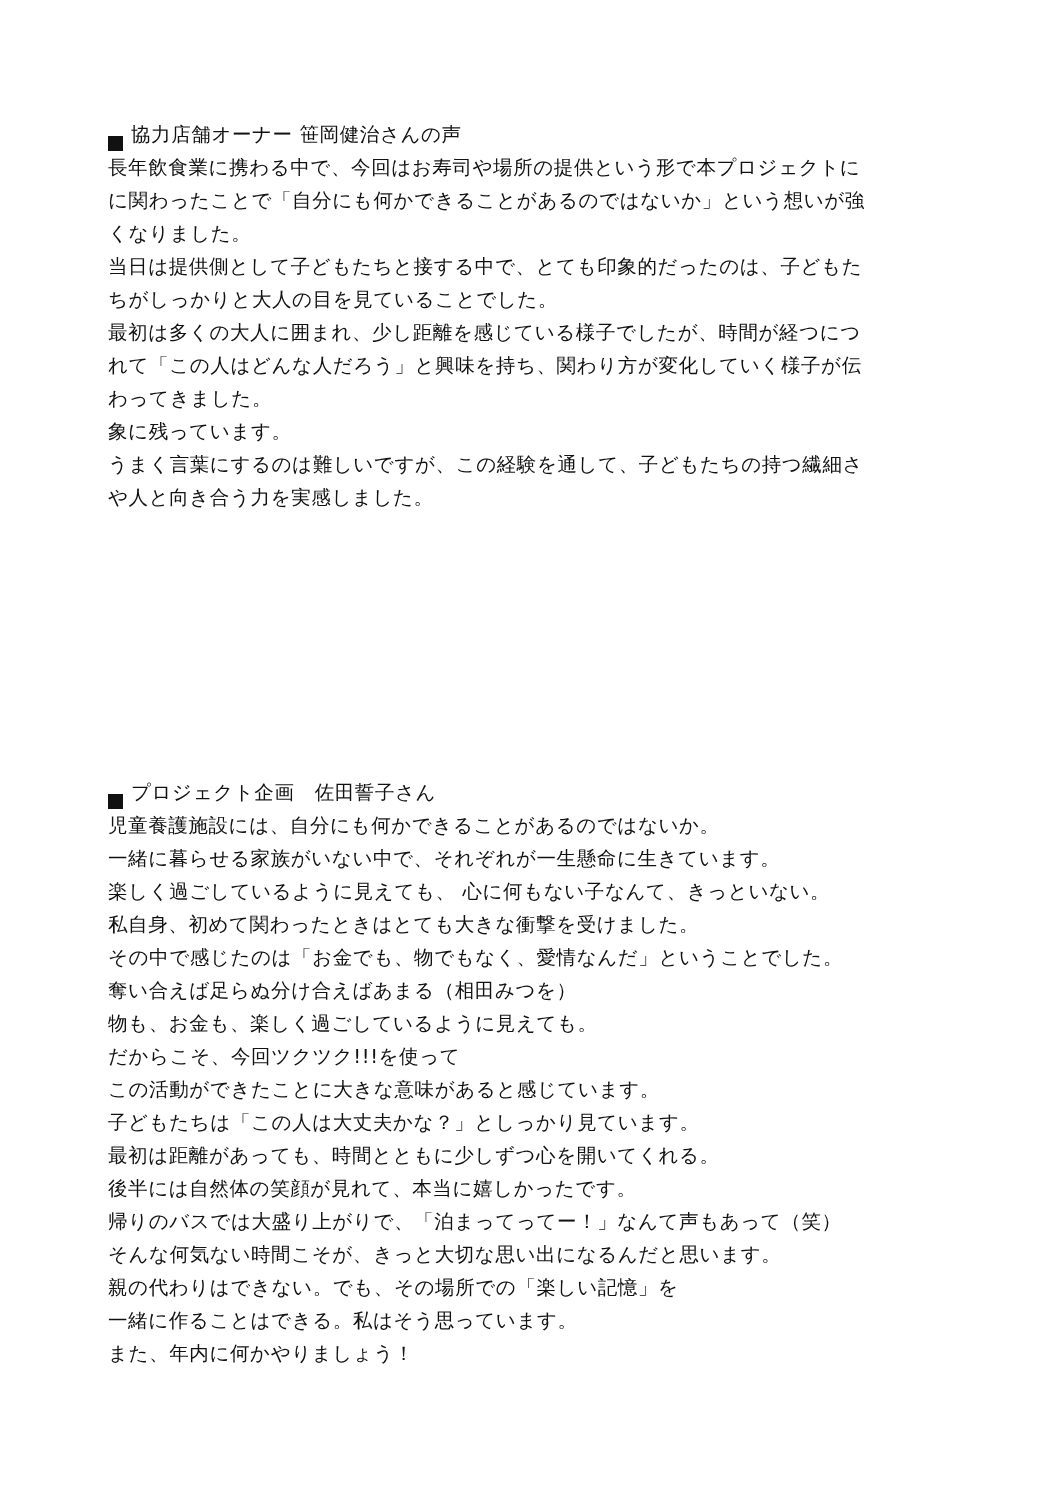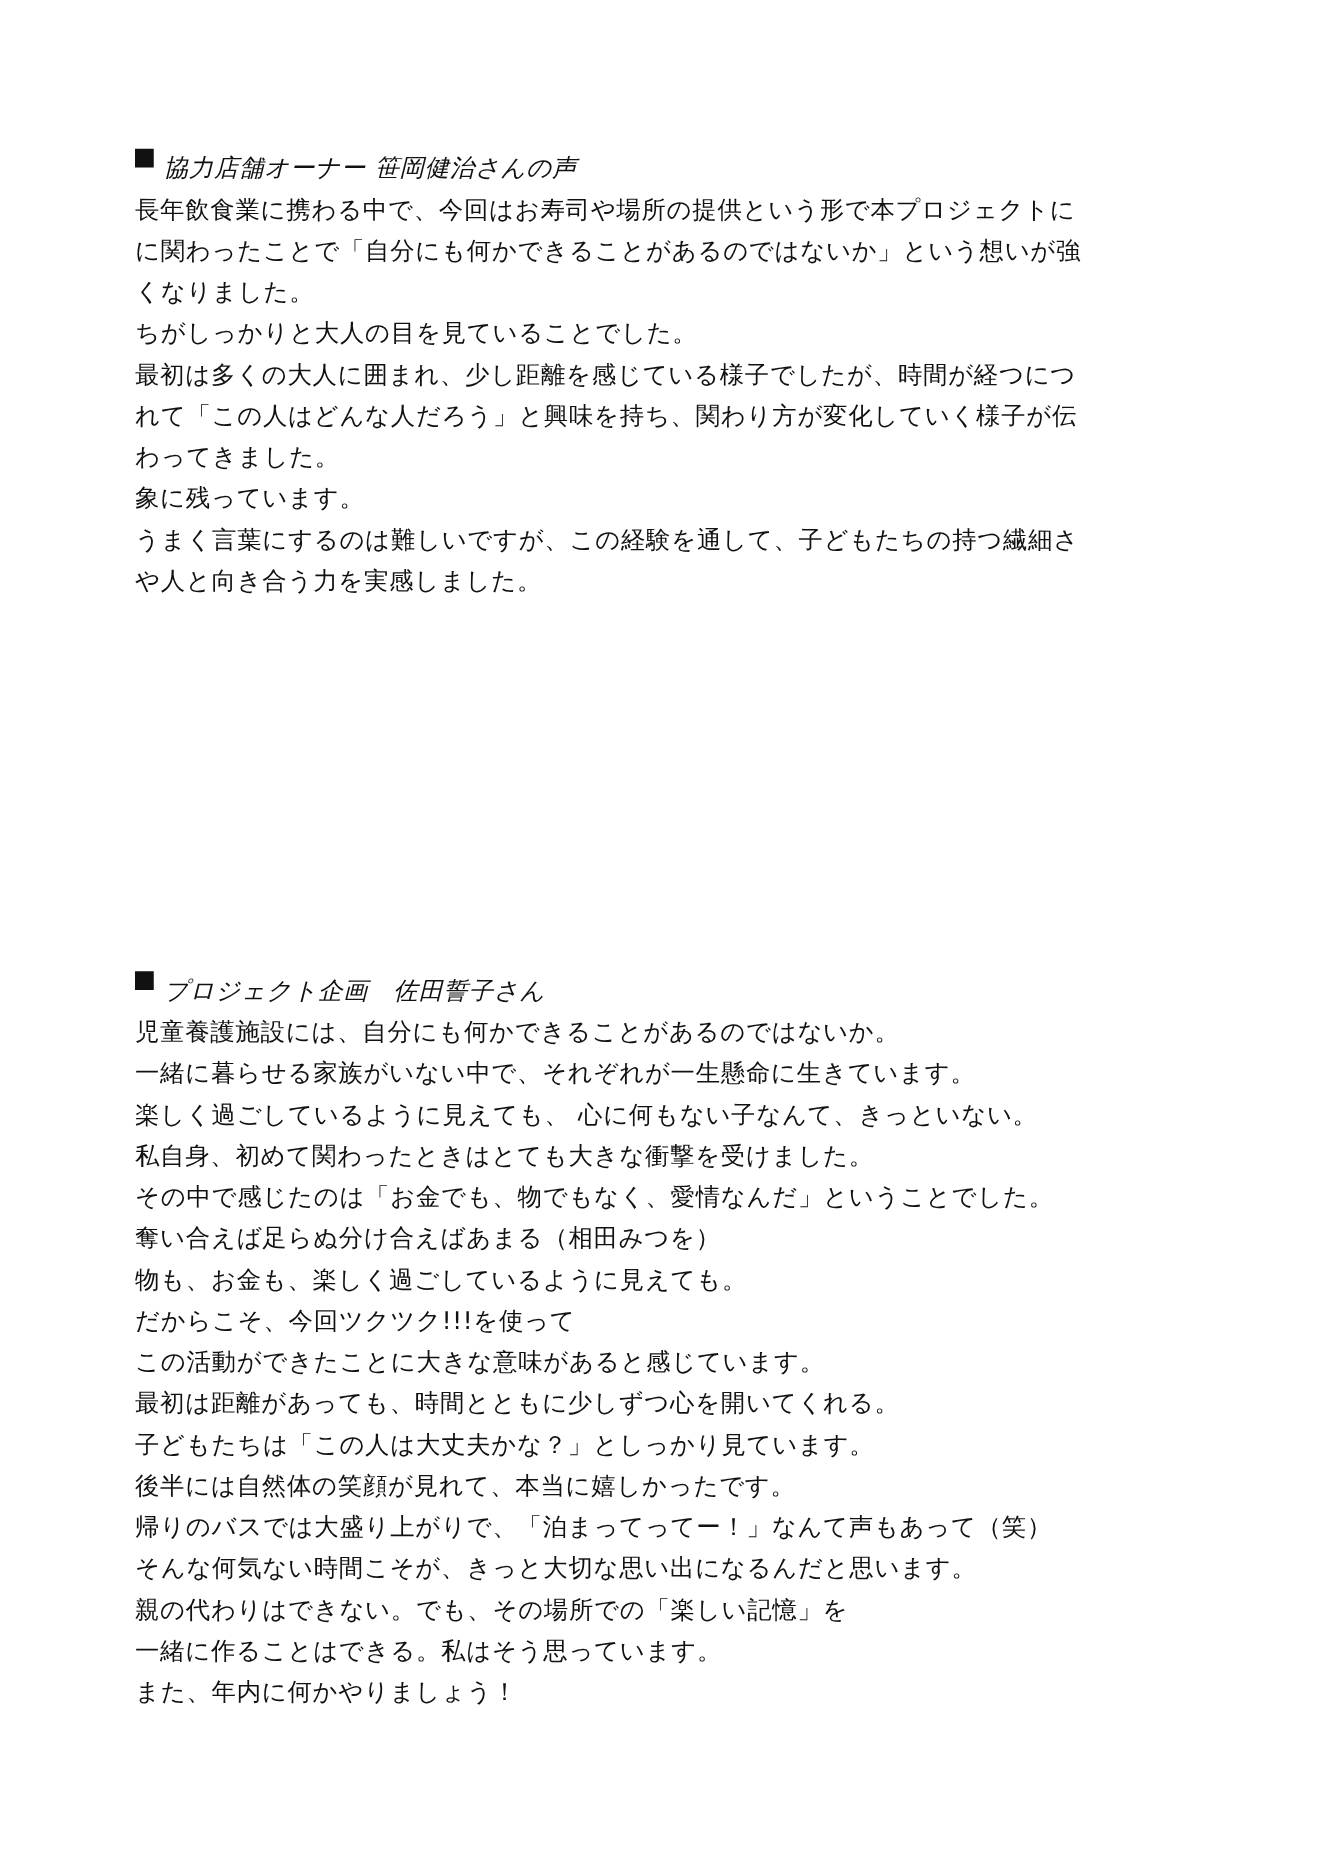--- a/index.html
+++ b/index.html
@@ -24,22 +24,21 @@
     .section-2 { top: 776px; }
     .line {
       font-size: 19.5px;
       line-height: 33px;
       height: 33px;
       white-space: nowrap;
       letter-spacing: 0.6px;
     }
     .heading {
       display: flex;
-      align-items: flex-start;
-      font-style: italic;
+      align-items: flex-end;
     }
     .bullet {
       display: inline-block;
       width: 15px;
       height: 15px;
       background: #111111;
       margin-right: 8px;
       margin-top: 1px;
     }
   </style>
@@ -47,20 +46,21 @@
 <body>
 
 <div class="section section-1">
   <div class="line heading">
     <span class="bullet"></span>
     <span>協力店舗オーナー 笹岡健治さんの声</span>
   </div>
   <div class="line">長年飲食業に携わる中で、今回はお寿司や場所の提供という形で本プロジェクトに</div>
   <div class="line">に関わったことで「自分にも何かできることがあるのではないか」という想いが強</div>
   <div class="line">くなりました。</div>
+  <div class="line">当日は提供側として子どもたちと接する中で、とても印象的だったのは、子どもた</div>
   <div class="line">ちがしっかりと大人の目を見ていることでした。</div>
   <div class="line">最初は多くの大人に囲まれ、少し距離を感じている様子でしたが、時間が経つにつ</div>
   <div class="line">れて「この人はどんな人だろう」と興味を持ち、関わり方が変化していく様子が伝</div>
   <div class="line">わってきました。</div>
   <div class="line">象に残っています。</div>
   <div class="line">うまく言葉にするのは難しいですが、この経験を通して、子どもたちの持つ繊細さ</div>
   <div class="line">や人と向き合う力を実感しました。</div>
 </div>
 
 <div class="section section-2">
@@ -70,21 +70,21 @@
   </div>
   <div class="line">児童養護施設には、自分にも何かできることがあるのではないか。</div>
   <div class="line">一緒に暮らせる家族がいない中で、それぞれが一生懸命に生きています。</div>
   <div class="line">楽しく過ごしているように見えても、 心に何もない子なんて、きっといない。</div>
   <div class="line">私自身、初めて関わったときはとても大きな衝撃を受けました。</div>
   <div class="line">その中で感じたのは「お金でも、物でもなく、愛情なんだ」ということでした。</div>
   <div class="line">奪い合えば足らぬ分け合えばあまる（相田みつを）</div>
   <div class="line">物も、お金も、楽しく過ごしているように見えても。</div>
   <div class="line">だからこそ、今回ツクツク!!!を使って</div>
   <div class="line"> この活動ができたことに大きな意味があると感じています。</div>
+  <div class="line">子どもたちは「この人は大丈夫かな？」としっかり見ています。</div>
   <div class="line">最初は距離があっても、時間とともに少しずつ心を開いてくれる。</div>
-  <div class="line">子どもたちは「この人は大丈夫かな？」としっかり見ています。</div>
   <div class="line">後半には自然体の笑顔が見れて、本当に嬉しかったです。</div>
   <div class="line">帰りのバスでは大盛り上がりで、「泊まってってー！」なんて声もあって（笑）</div>
   <div class="line">そんな何気ない時間こそが、きっと大切な思い出になるんだと思います。</div>
   <div class="line">親の代わりはできない。でも、その場所での「楽しい記憶」を</div>
   <div class="line"> 一緒に作ることはできる。私はそう思っています。</div>
   <div class="line">また、年内に何かやりましょう！</div>
 </div>
 
 </body></html>

